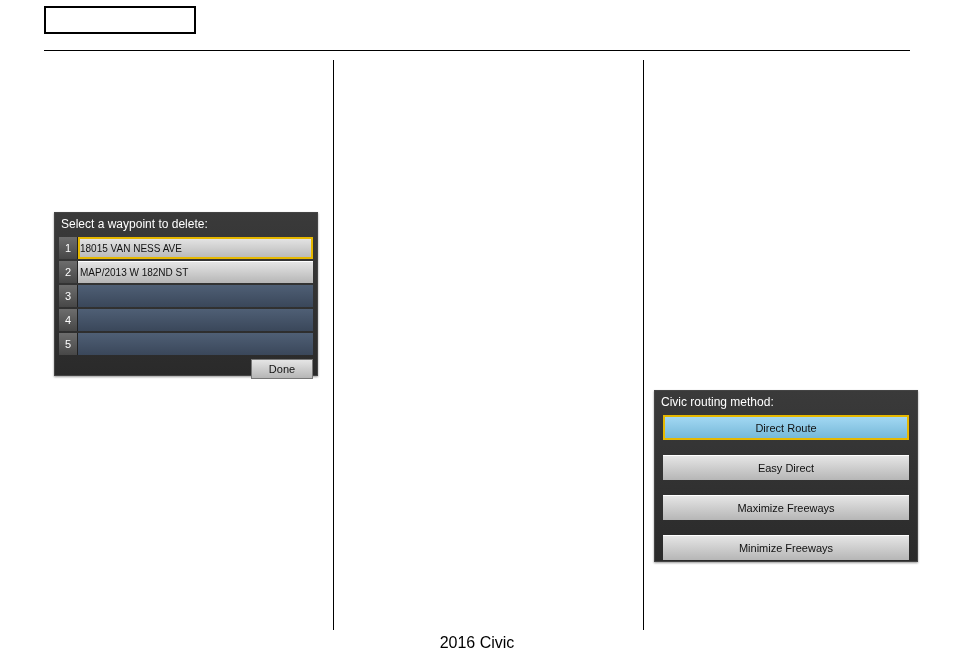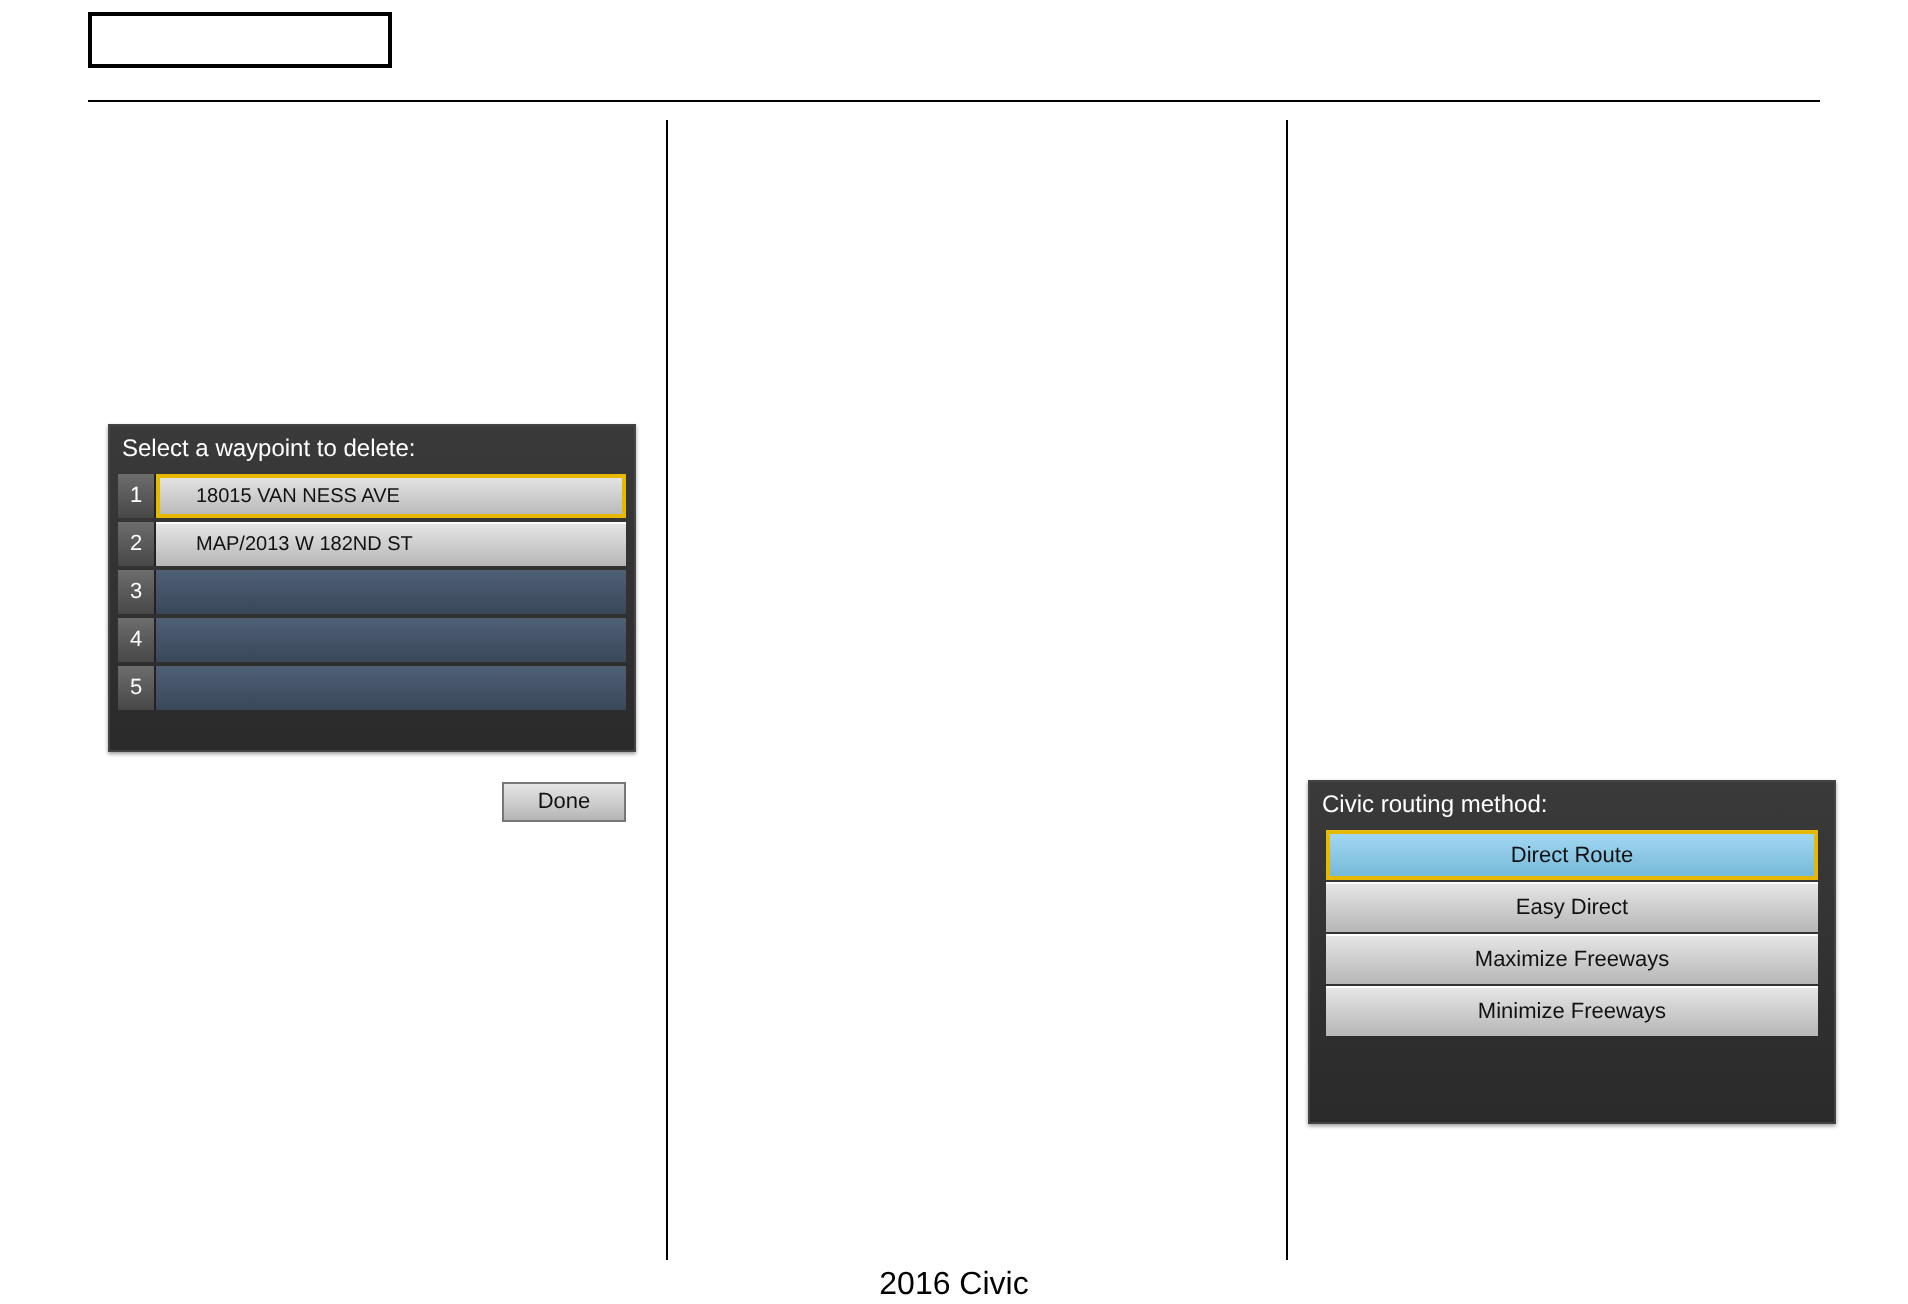--- a/index.html
+++ b/index.html
@@ -92,40 +92,39 @@
     justify-content: center;
     color: #fff;
     font-size: 11px;
     background: linear-gradient(#6d6d6d, #474747);
     border-right: 1px solid #222;
   }
   .wp-cell {
     flex: 1;
     display: flex;
     align-items: center;
-    padding-left: 20px;
+    padding-left: 2px;
     font-size: 10px;
     color: #111;
   }
   .wp-cell.metal {
     background: linear-gradient(#e5e5e5, #b6b6b6);
     border-top: 1px solid #fff;
   }
   .wp-cell.empty {
     background: linear-gradient(#4f5f75, #3a475a);
   }
   .wp-row.selected .wp-cell {
     outline: 2px solid #e6b800;
     outline-offset: -2px;
   }
   #waypoint-screen .done-row {
     display: flex;
     justify-content: flex-end;
     padding: 2px 4px 2px 4px;
-    margin-top: 32px;
   }
   #waypoint-screen .done-btn {
     width: 60px;
     height: 18px;
     background: linear-gradient(#e5e5e5, #b6b6b6);
     border: 1px solid #777;
     font-size: 11px;
     display: flex;
     align-items: center;
     justify-content: center;
@@ -146,21 +145,21 @@
   }
   .rm-opt {
     height: 24px;
     display: flex;
     align-items: center;
     justify-content: center;
     font-size: 11px;
     color: #111;
     background: linear-gradient(#e5e5e5, #b6b6b6);
     border-top: 1px solid #fff;
-    margin-bottom: 1px;
+    margin-bottom: 15px;
   }
   .rm-opt.active {
     background: linear-gradient(#a4d9f4, #72b6d6);
   }
   .rm-opt.selected {
     outline: 2px solid #e6b800;
     outline-offset: -2px;
   }
 </style>
 </head>

